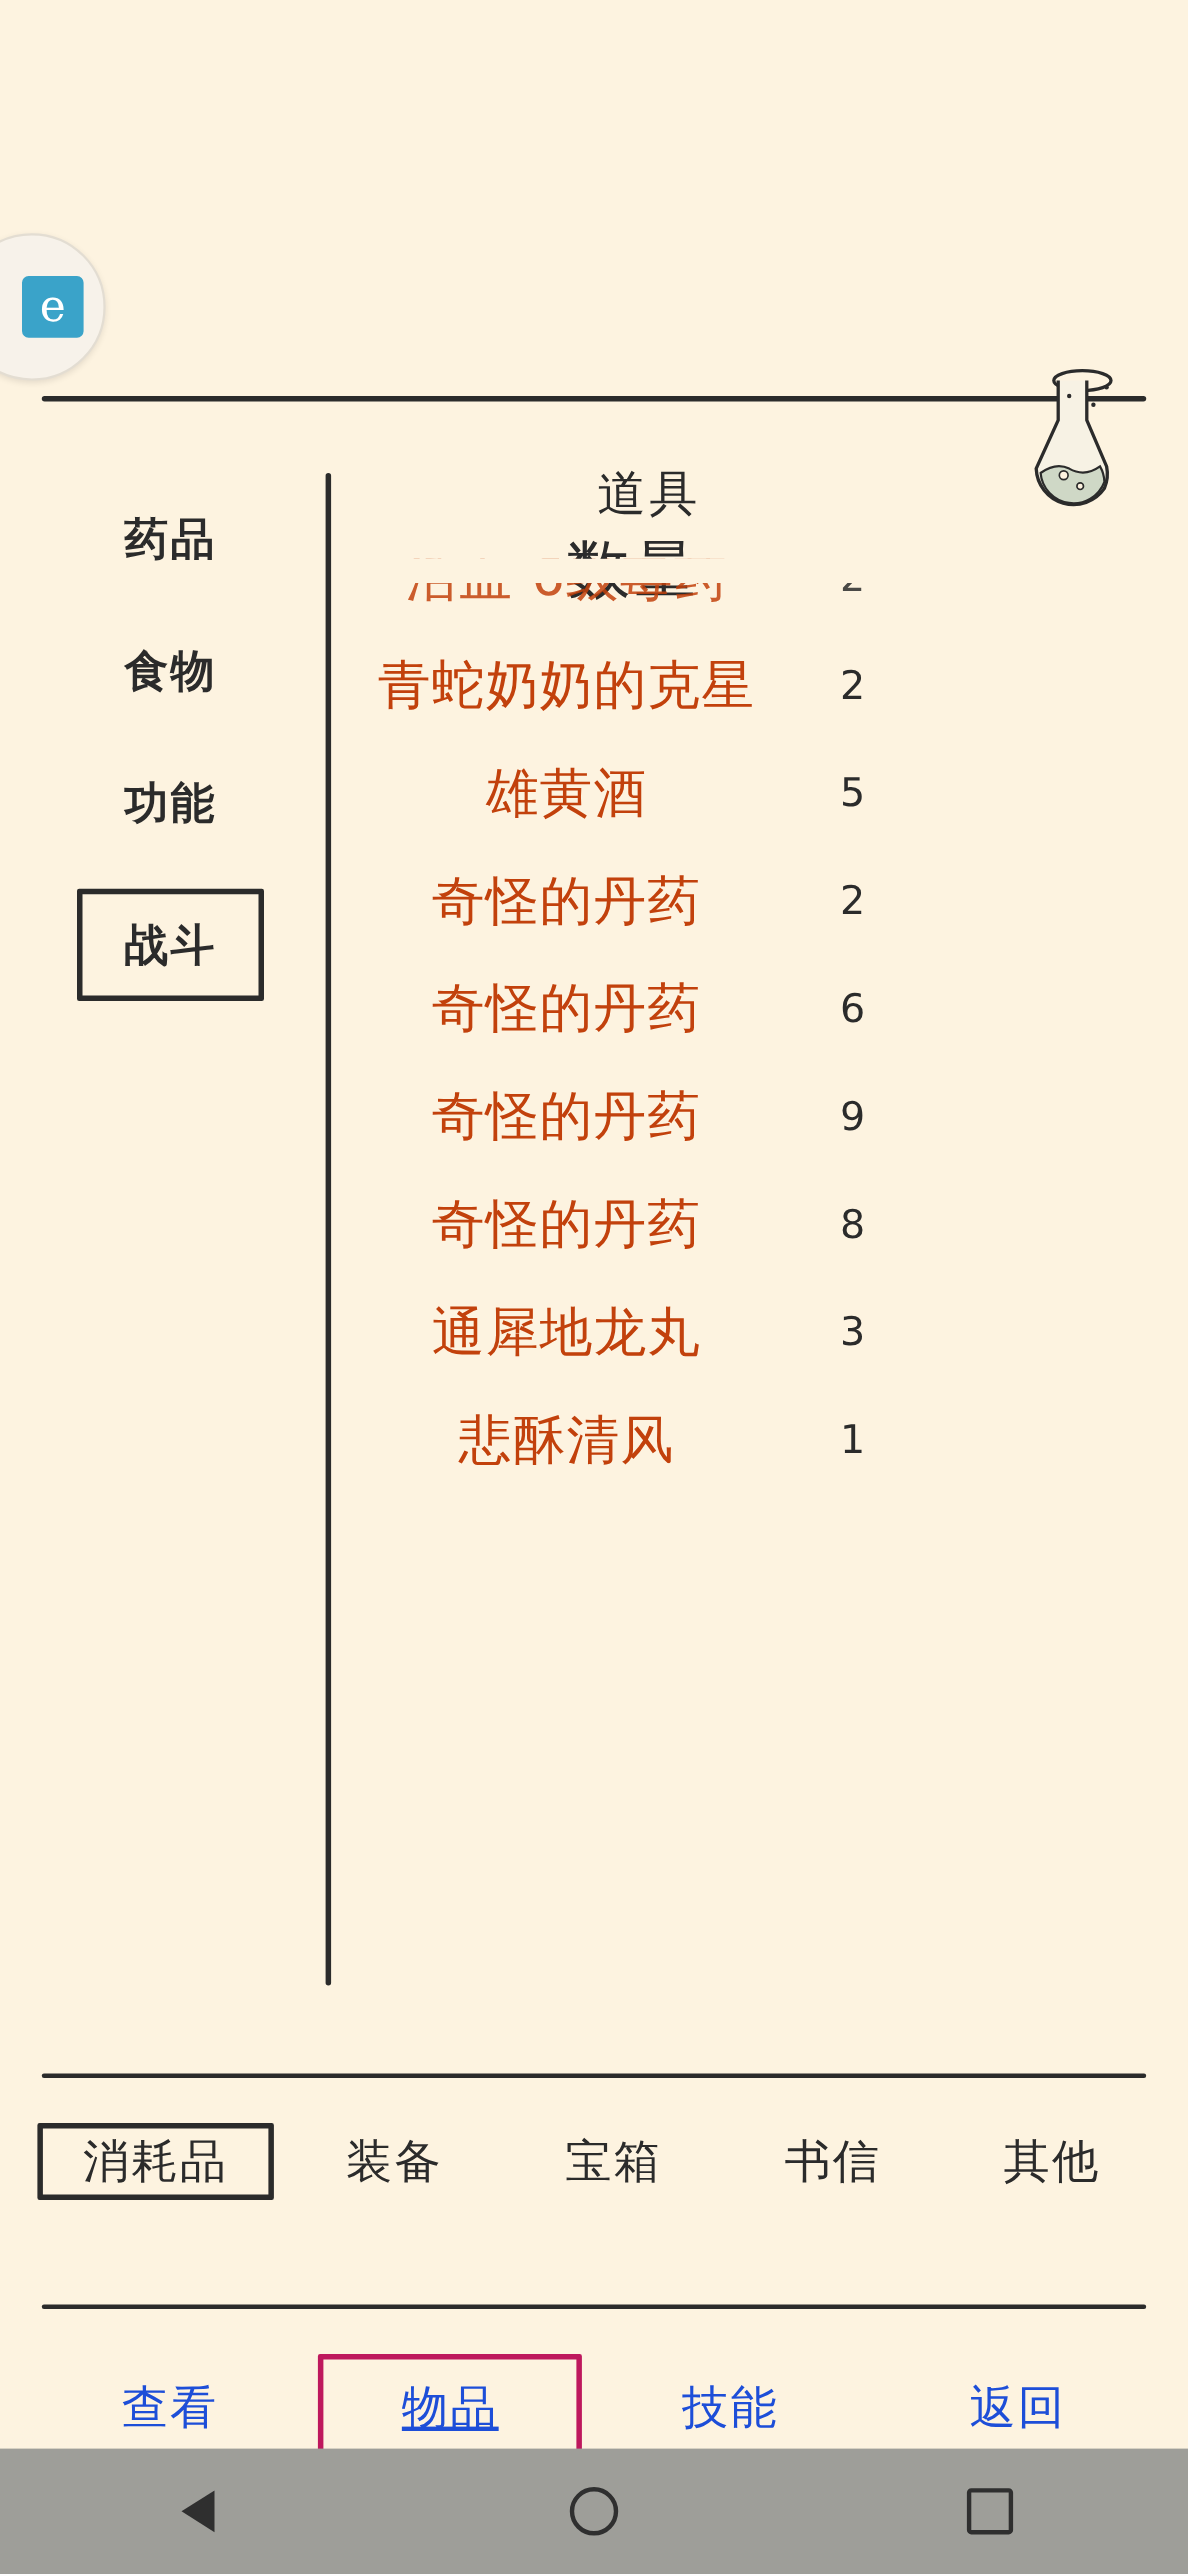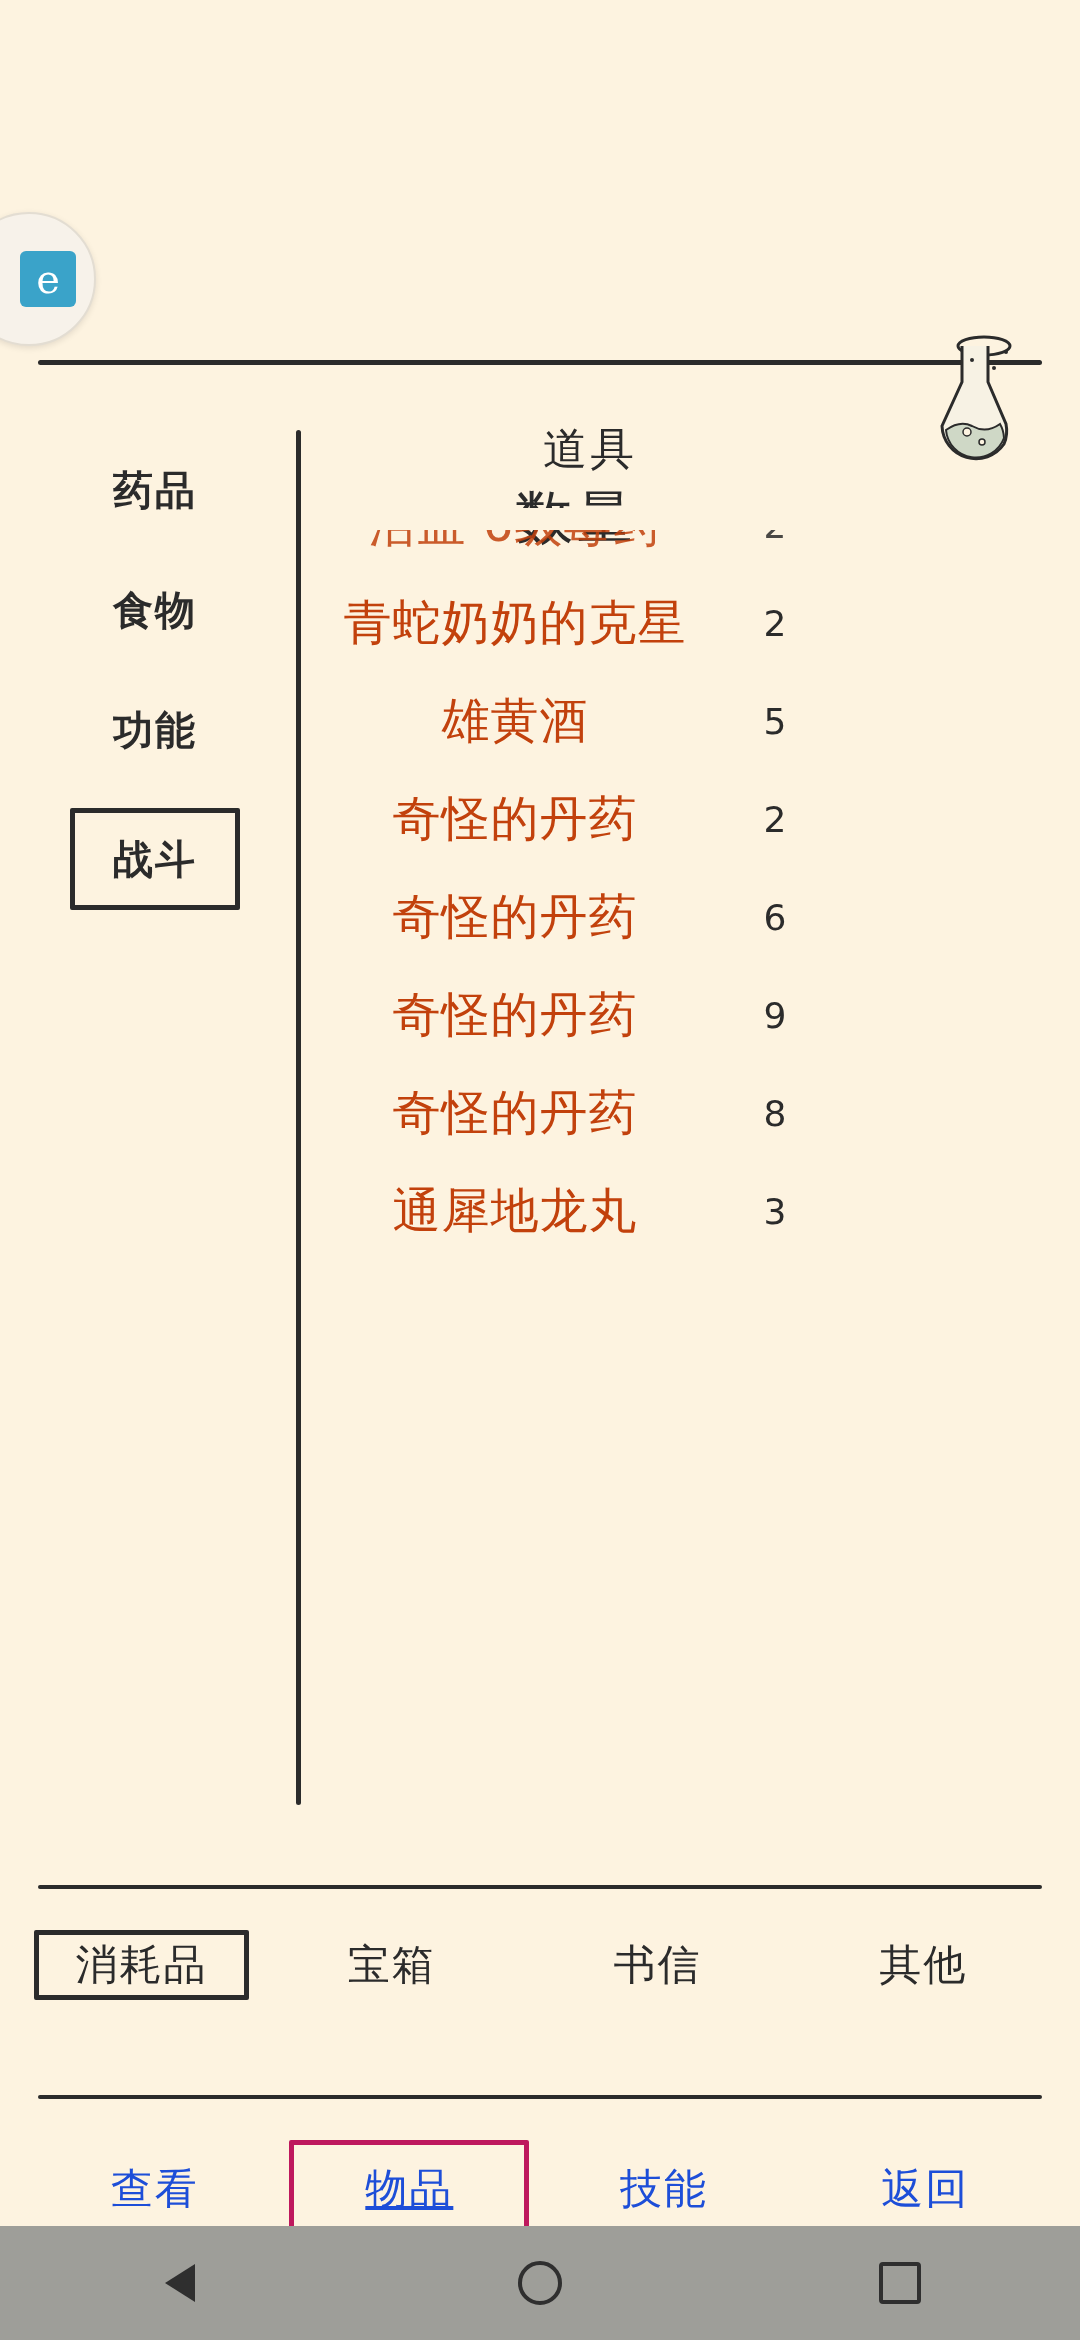--- a/index.html
+++ b/index.html
@@ -335,31 +335,38 @@
       <div class="item-qty">9</div>
     </div>
     <div class="item-row">
       <div class="item-name">奇怪的丹药</div>
       <div class="item-qty">8</div>
     </div>
     <div class="item-row">
       <div class="item-name">通犀地龙丸</div>
       <div class="item-qty">3</div>
     </div>
+    <div class="item-row">
+      <div class="item-name">悲酥清风</div>
+      <div class="item-qty">1</div>
+    </div>
   </div>
 </div>
 <div id="list-top-mask"></div>
 
 <div class="rule thin" id="rule-mid"></div>
 
 <div id="tab-bar">
   <div class="tab-item selected">
     <span>消耗品</span>
   </div>
   <div class="tab-item">
+    <span>装备</span>
+  </div>
+  <div class="tab-item">
     <span>宝箱</span>
   </div>
   <div class="tab-item">
     <span>书信</span>
   </div>
   <div class="tab-item">
     <span>其他</span>
   </div>
 </div>
 

